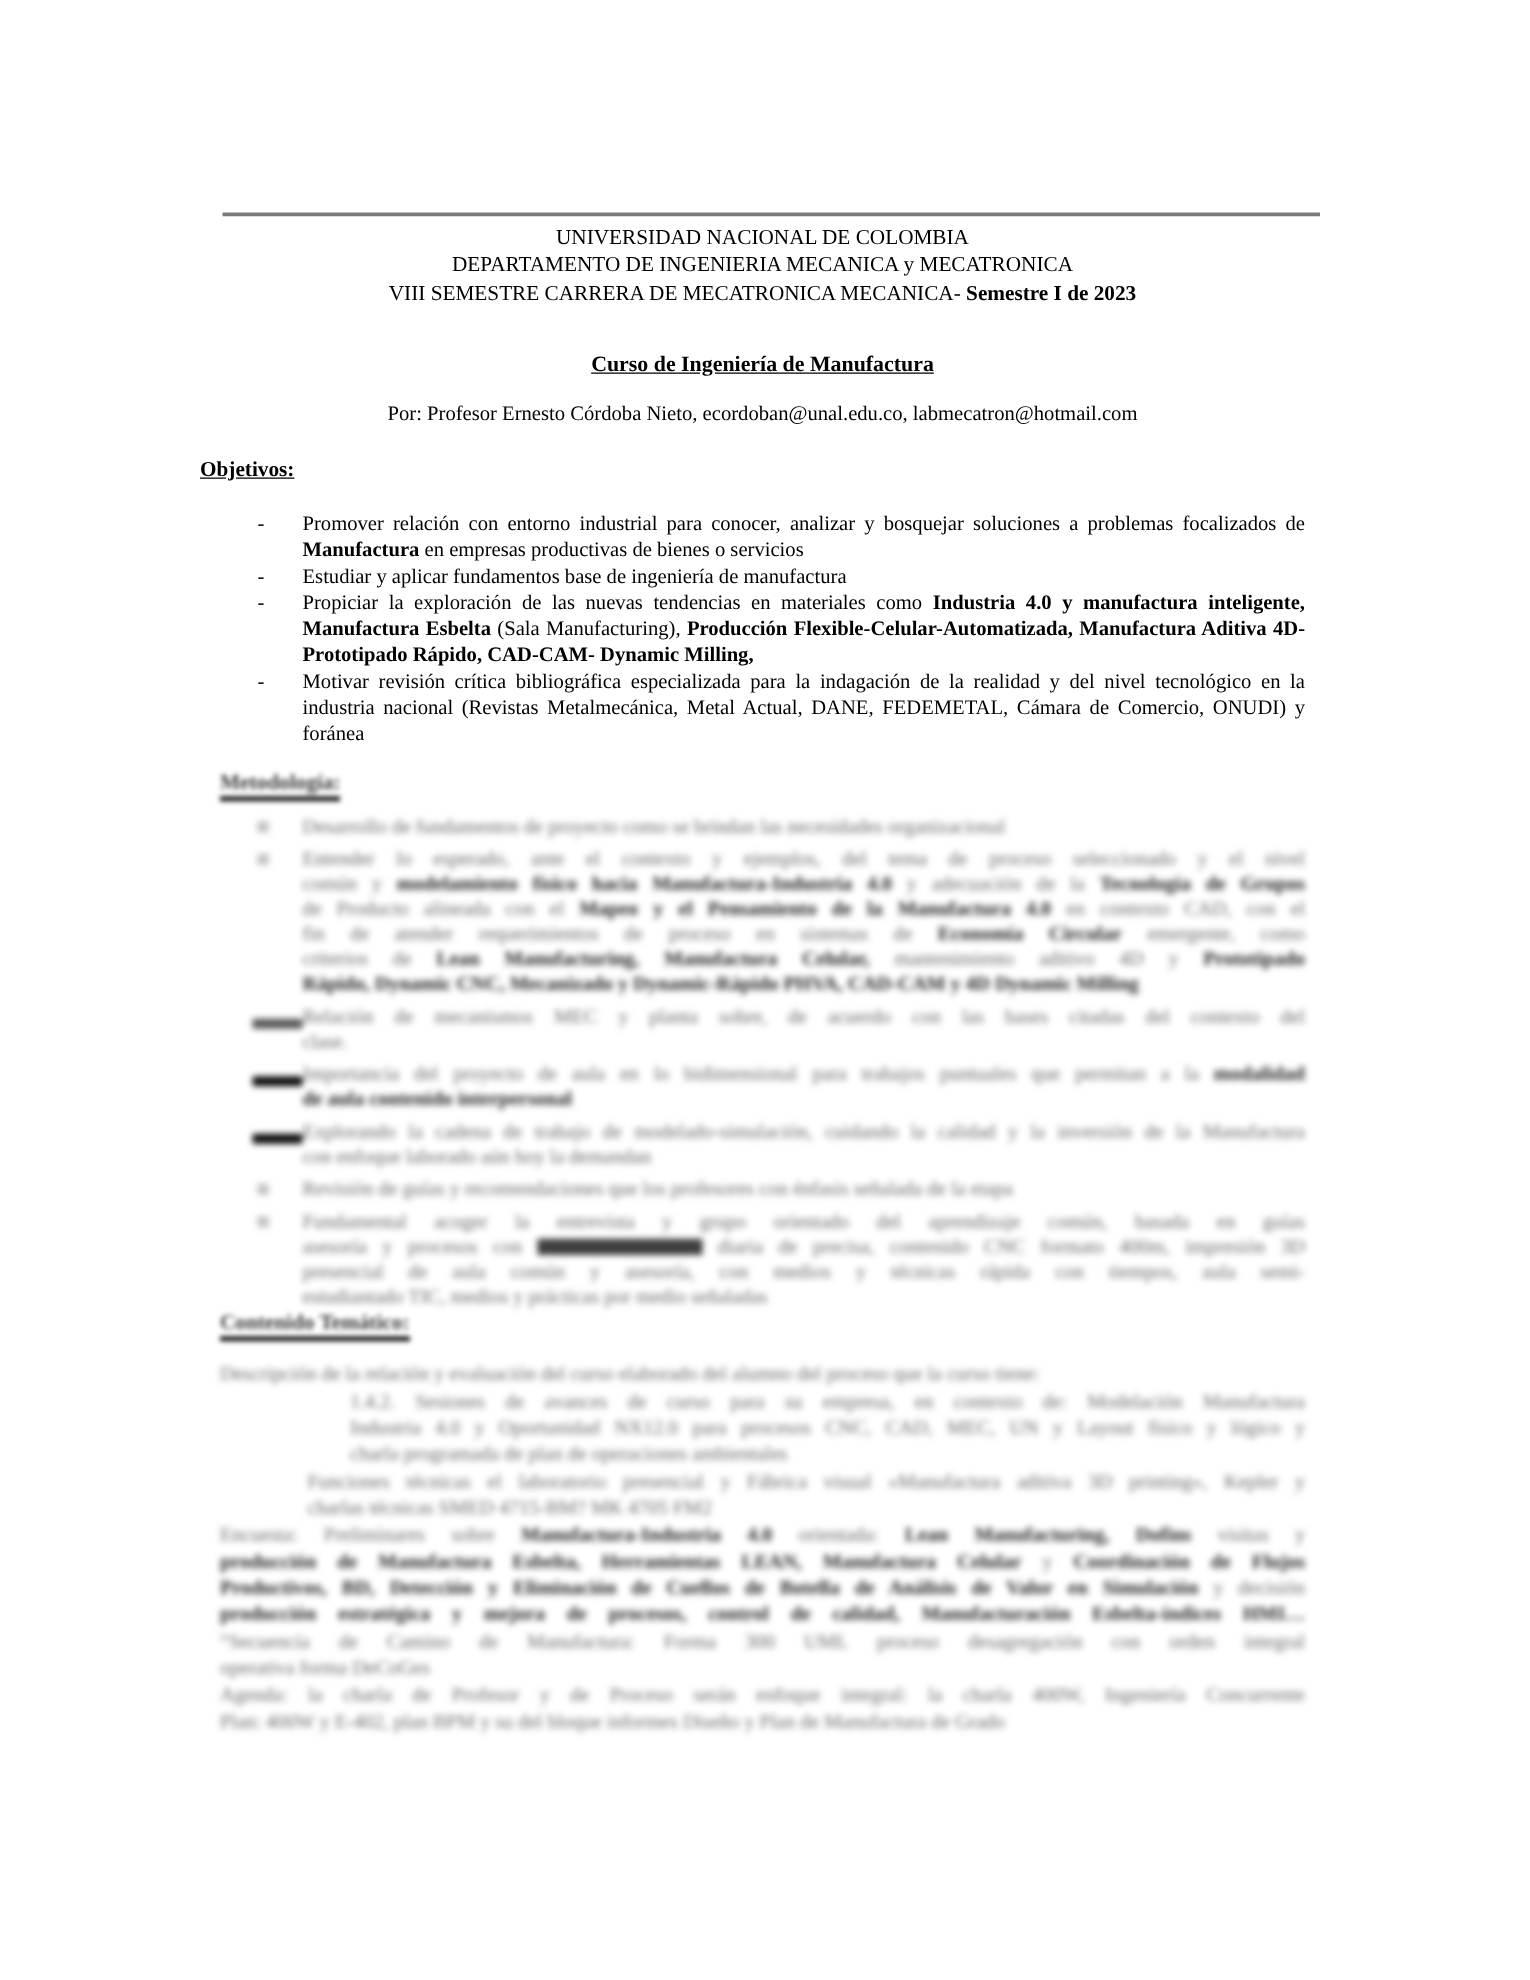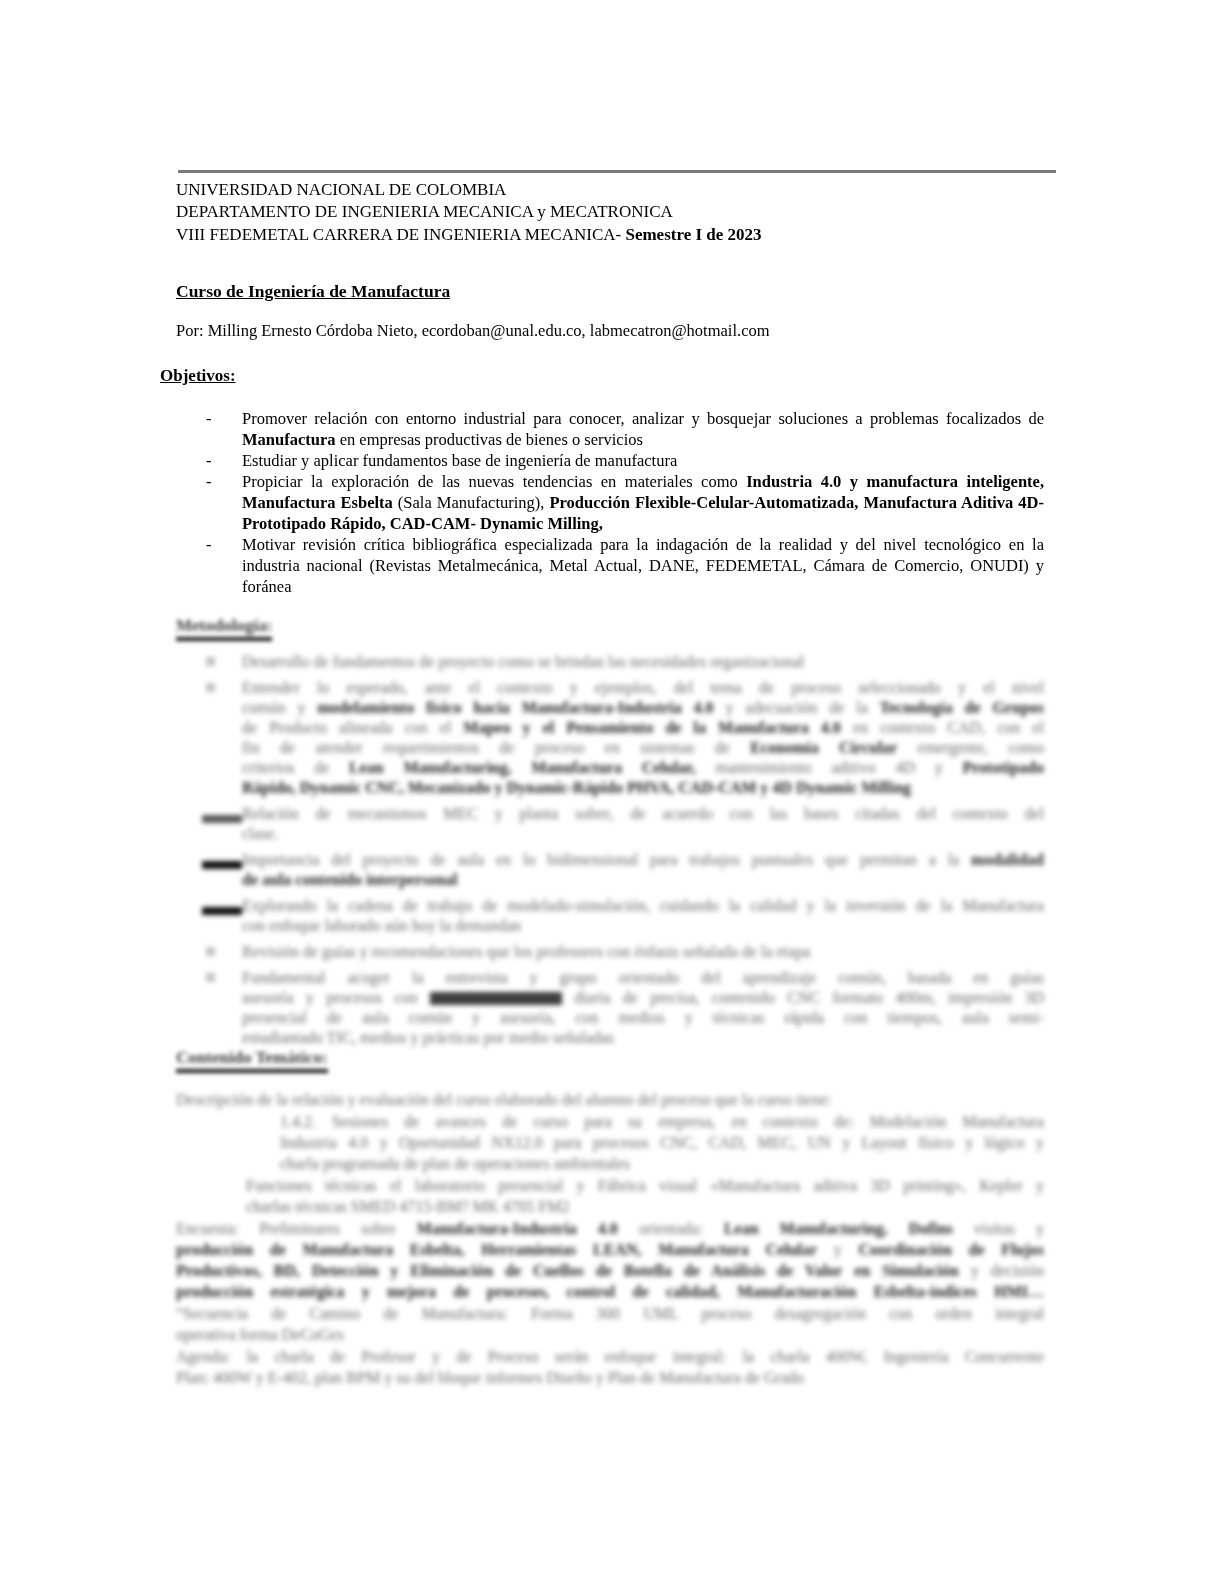--- a/index.html
+++ b/index.html
@@ -5,21 +5,21 @@
   html,body{margin:0;padding:0;background:#ffffff;}
   .page{
     position:relative;
     width:1224px;height:1584px;
     background:#ffffff;
     font-family:"Liberation Serif","DejaVu Serif",serif;
     color:#000;
     overflow:hidden;
   }
   .rule{position:absolute;top:170px;left:178px;width:878px;height:3px;background:#7a7a7a;}
-  .center{text-align:left;}
+  .center{text-align:center;}
   .header{position:absolute;top:179px;left:176px;width:868px;font-size:17px;line-height:22.4px;}
   .course{position:absolute;top:280px;left:176px;width:868px;font-size:16.5px;line-height:22px;}
   .course .title{font-size:17.5px;font-weight:bold;text-decoration:underline;margin-bottom:18px;}
   .b{font-weight:bold;}
   .sec-head{font-weight:bold;text-decoration:underline;font-size:17px;}
   .objetivos-h{position:absolute;top:366px;left:160px;}
   .objetivos-list{position:absolute;top:408px;left:176px;width:868px;font-size:16.5px;line-height:21px;}
   .obj-item{position:relative;padding-left:66px;text-align:justify;}
   .obj-item .marker{position:absolute;left:30px;top:0;}
   
@@ -47,26 +47,26 @@
 </style>
 </head>
 <body>
 
 <div class="page">
   <div class="rule"></div>
 
   <div class="header center">
     <div>UNIVERSIDAD NACIONAL DE COLOMBIA</div>
     <div>DEPARTAMENTO DE INGENIERIA MECANICA y MECATRONICA</div>
-    <div><span>VIII FEDEMETAL CARRERA DE INGENIERIA MECANICA- </span><span class="b">Semestre I de 2023</span></div>
+    <div><span>VIII SEMESTRE CARRERA DE MECATRONICA MECANICA- </span><span class="b">Semestre I de 2023</span></div>
   </div>
 
   <div class="course center">
     <div class="title">Curso de Ingeniería de Manufactura</div>
-    <div>Por: Milling Ernesto Córdoba Nieto, ecordoban@unal.edu.co, labmecatron@hotmail.com</div>
+    <div>Por: Profesor Ernesto Córdoba Nieto, ecordoban@unal.edu.co, labmecatron@hotmail.com</div>
   </div>
 
   <div class="objetivos-h">
     <span class="sec-head">Objetivos:</span>
   </div>
 
   <div class="objetivos-list">
       <div class="obj-item"><span class="marker">-</span><span>Promover relación con entorno industrial para conocer, analizar y bosquejar soluciones a problemas focalizados de </span><span class="b">Manufactura</span><span> en empresas productivas de bienes o servicios</span></div>
       <div class="obj-item"><span class="marker">-</span><span>Estudiar y aplicar fundamentos base de ingeniería de manufactura</span></div>
       <div class="obj-item"><span class="marker">-</span><span>Propiciar la exploración de las nuevas tendencias en materiales como </span><span class="b">Industria 4.0 y manufactura inteligente, Manufactura Esbelta</span><span> (Sala Manufacturing), </span><span class="b">Producción Flexible-Celular-Automatizada, Manufactura Aditiva 4D-Prototipado Rápido, CAD-CAM- Dynamic Milling,</span></div>

